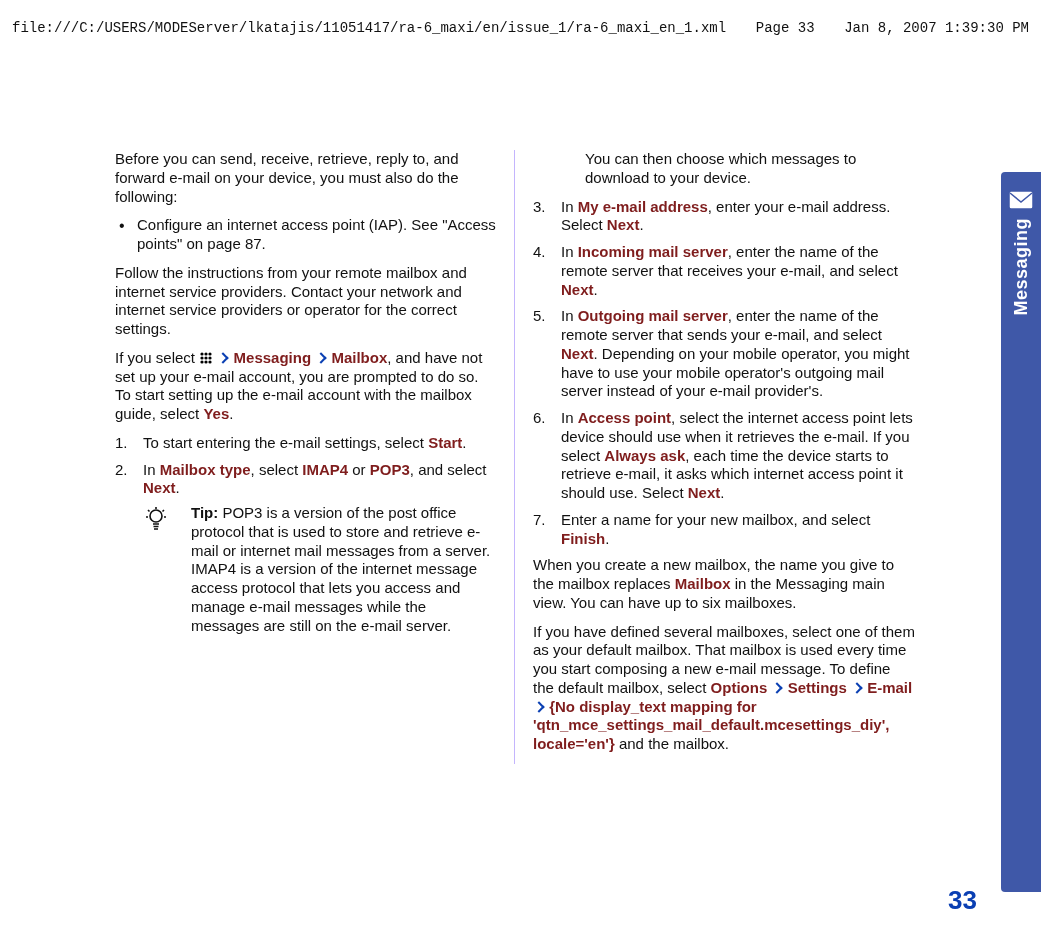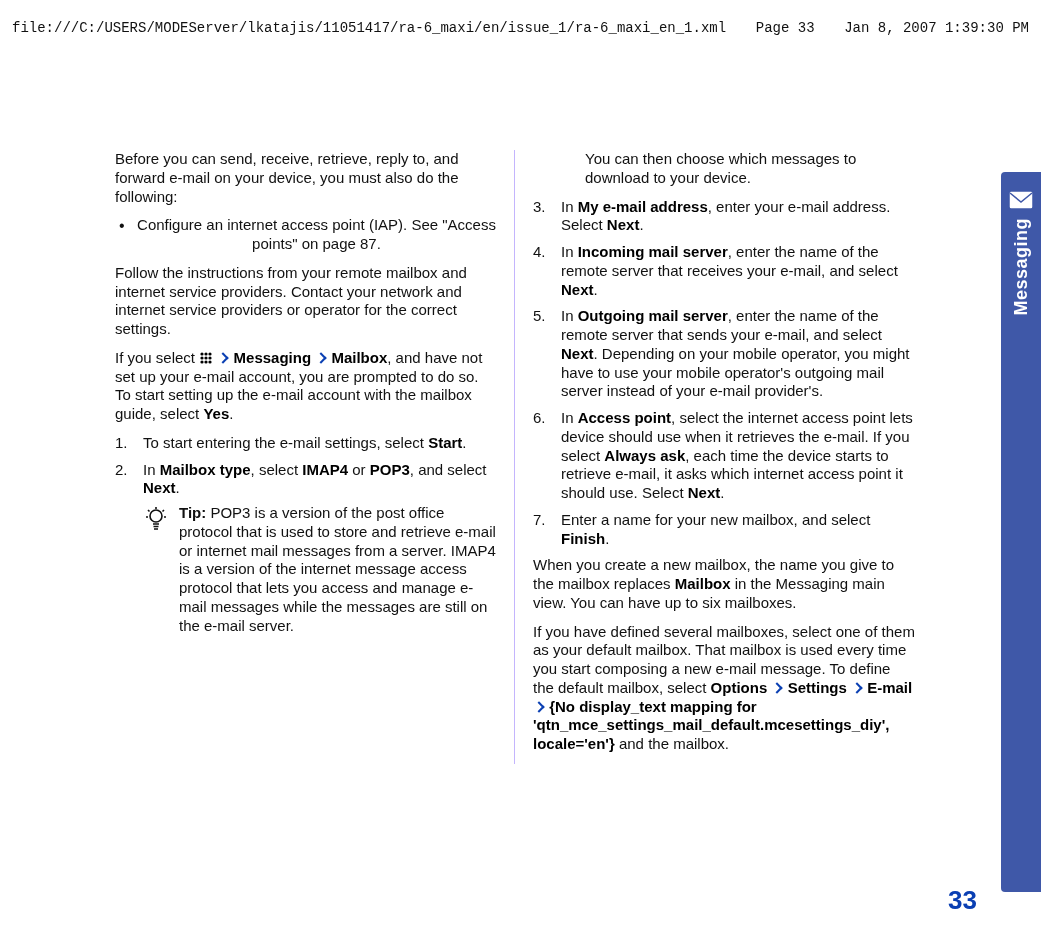--- a/index.html
+++ b/index.html
@@ -5,29 +5,29 @@
   * { margin: 0; padding: 0; box-sizing: border-box; }
   html, body { width: 1041px; height: 940px; background: #fff; font-family: Arial, Helvetica, sans-serif; }
   .header { display: flex; justify-content: space-between; padding: 20px 12px 6px; font-family: "Courier New", monospace; font-size: 14px; color: #111; }
   .content-area { position: absolute; top: 150px; left: 115px; width: 880px; height: 740px; }
   .columns { display: flex; gap: 0; }
   .col { width: 400px; font-size: 15px; line-height: 1.25; color: #111; }
   .col-left { padding-right: 18px; border-right: 1px solid #c4b5fd; }
   .col-right { padding-left: 18px; }
   .para { margin-bottom: 10px; }
   ul.bullets { list-style: none; margin: 0 0 10px 0; }
-  ul.bullets li { position: relative; padding-left: 22px; margin-bottom: 8px; text-align: center; }
+  ul.bullets li { position: relative; padding-left: 22px; margin-bottom: 8px; }
   ul.bullets li::before { content: "•"; position: absolute; left: 4px; top: 0; font-size: 16px; }
   .section-title { font-size: 26px; font-weight: normal; margin: 14px 0 8px; letter-spacing: -0.3px; }
   ol.steps { list-style: none; counter-reset: step; margin: 0; }
   ol.steps > li { counter-increment: step; position: relative; padding-left: 28px; margin-bottom: 8px; }
   ol.steps > li::before { content: counter(step) "."; position: absolute; left: 0; top: 0; }
   ol.steps.start-3 { counter-reset: step 2; }
-  .link { color: #000000; font-weight: bold; }
-  .tip-row { display: flex; gap: 10px; margin-top: 6px; }
+  .link { color: #7f1d1d; font-weight: bold; }
+  .tip-row { display: flex; gap: 22px; margin-top: 6px; }
   .tip-icon { flex: 0 0 26px; display: flex; justify-content: center; align-items:flex-start; padding-top:2px; }
   .tip-text { flex: 1; }
   .nav-icon svg { vertical-align: -2px; }
   .side-tab { position: absolute; top: 172px; right: 0; width: 40px; height: 720px; background: #3f58a8; border-top-left-radius: 4px; border-bottom-left-radius: 4px; }
   .side-tab-inner { position: absolute; top: 18px; left: 0; width: 40px; text-align: center; }
   .msg-icon { display:block; margin: 0 auto 8px;}
   .side-label { display:block; color:#fff; font-weight:bold; font-size:18px; writing-mode: vertical-rl; transform: rotate(180deg); margin: 0 auto; letter-spacing:0.5px;}
   .page-num { position: absolute; right: 64px; bottom: 24px; color: #0a3fb3; font-size: 26px; font-weight: bold; }
   .chevron { display:inline-block; width:8px; height:8px; border-top:2px solid #0a3fb3; border-right:2px solid #0a3fb3; transform: rotate(45deg); margin: 0 2px 1px 2px; }
 </style>

